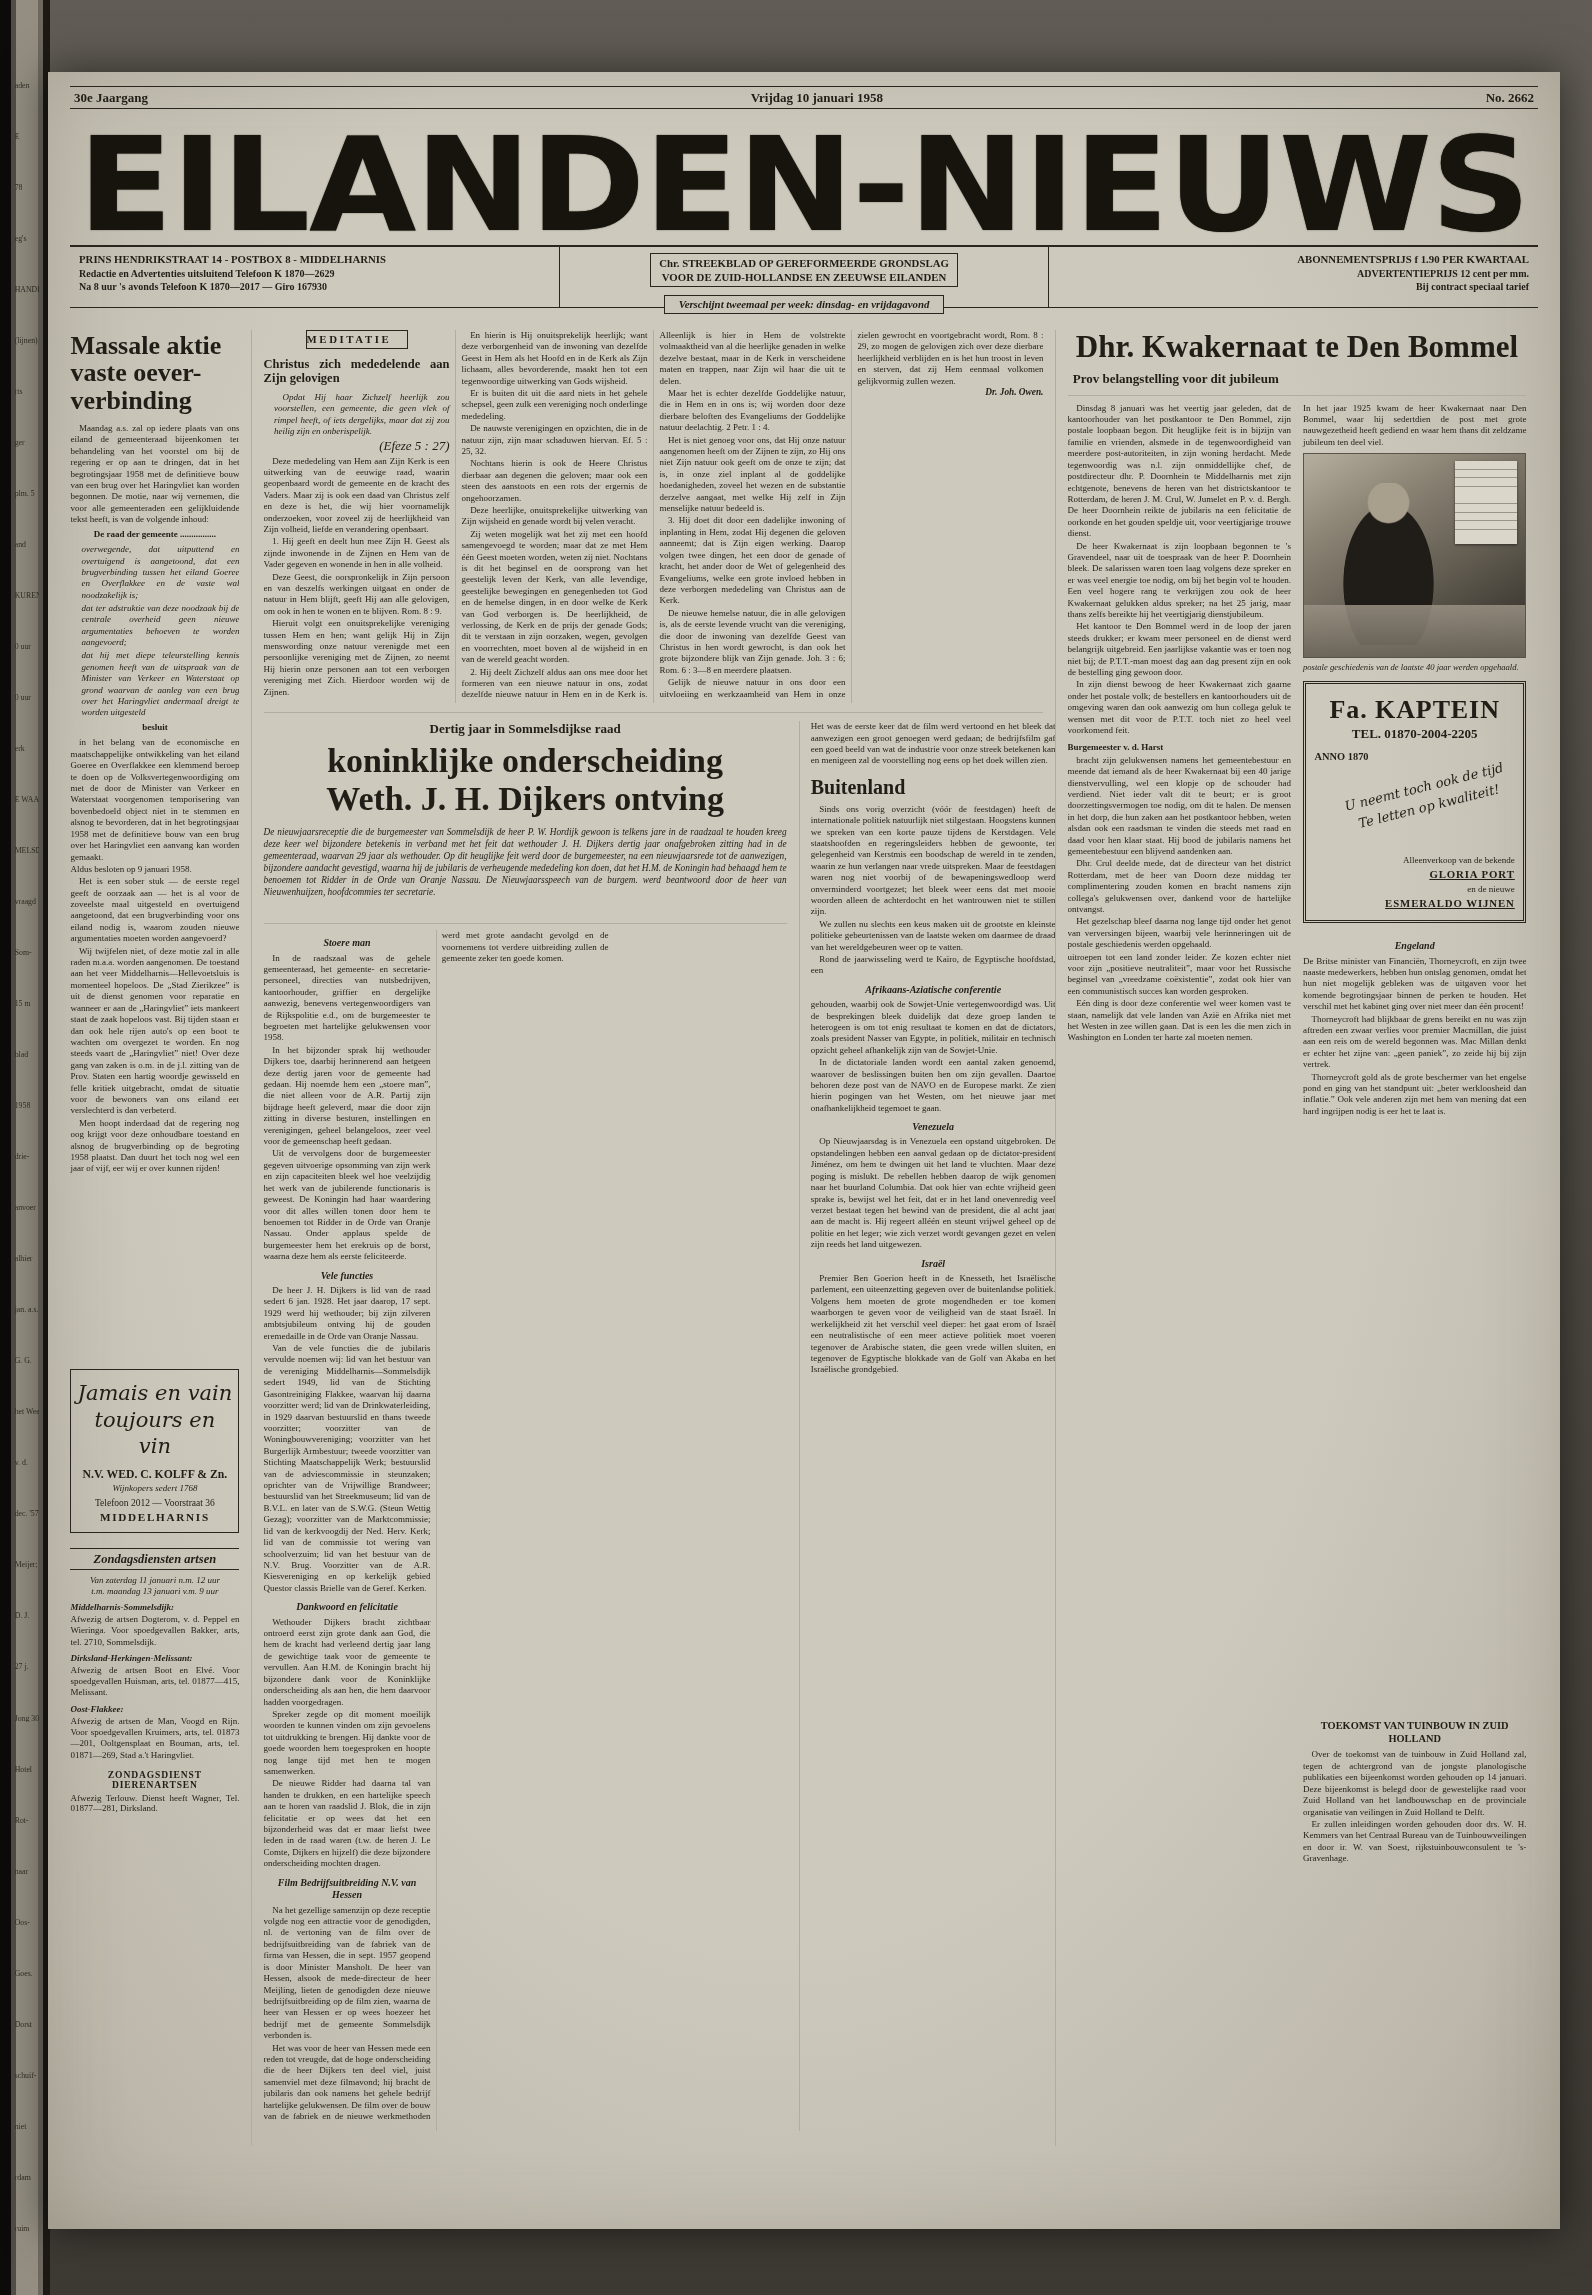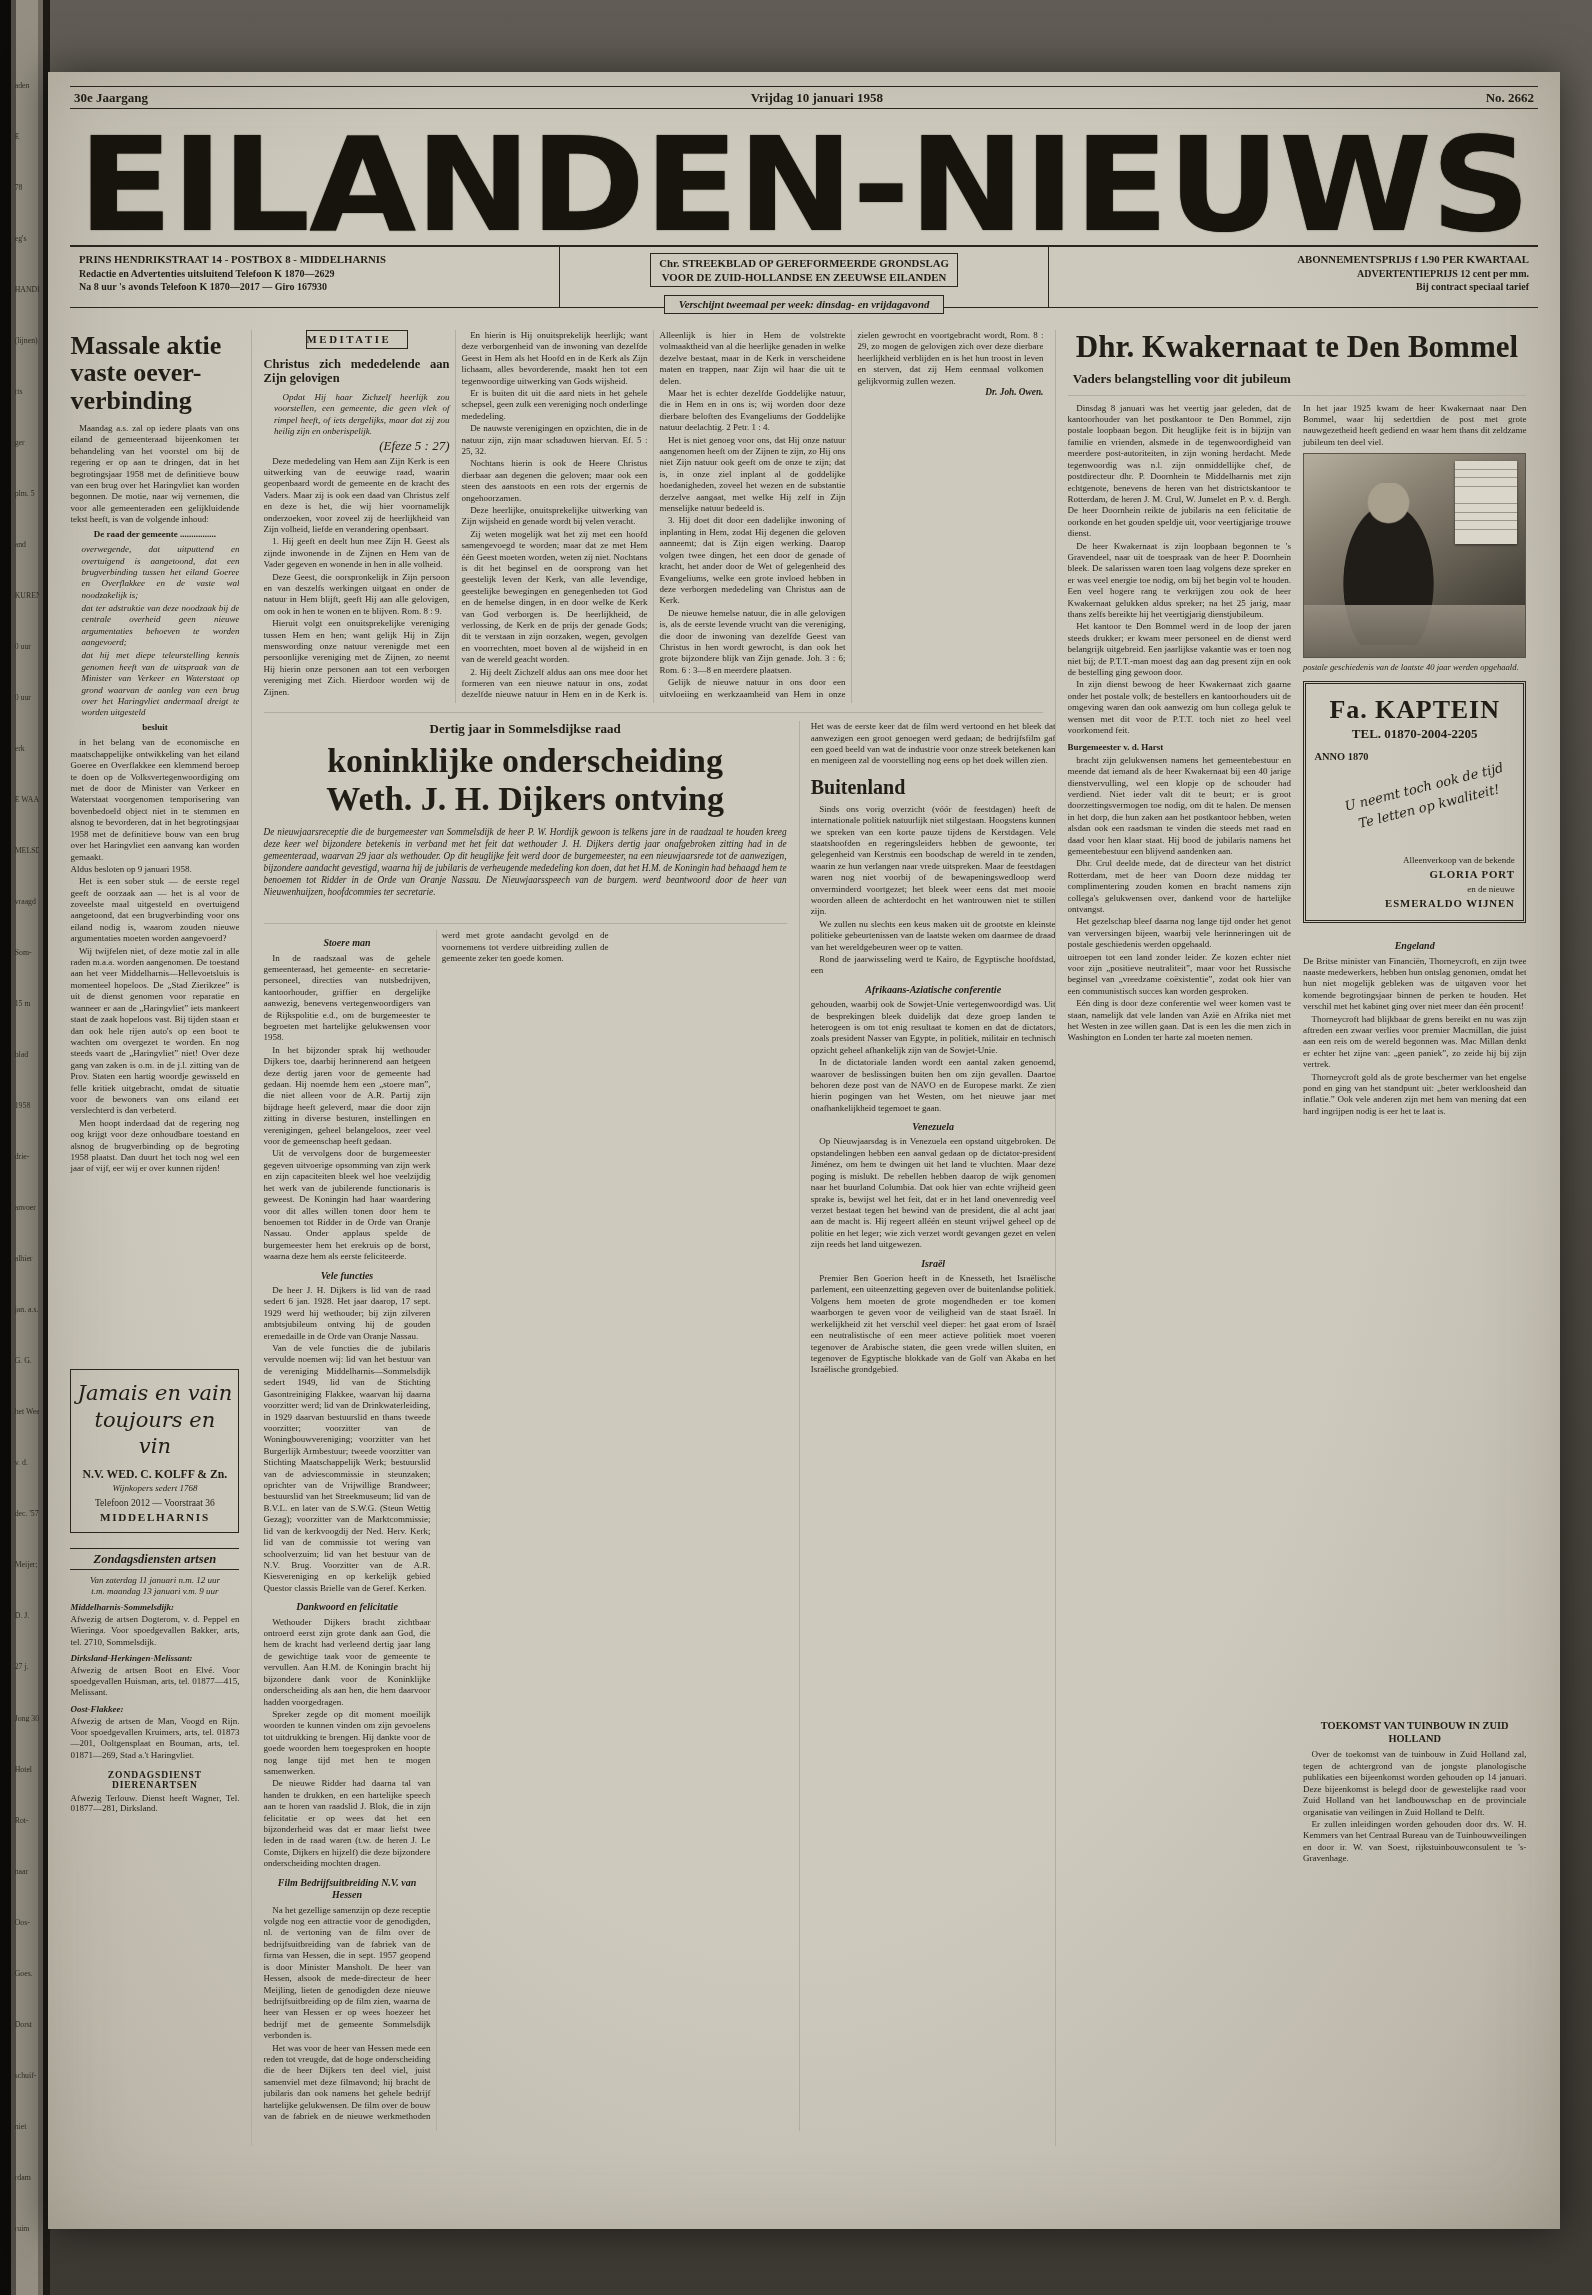--- a/index.html
+++ b/index.html
@@ -123,21 +123,21 @@
     background:linear-gradient(180deg,#9a9284 0%,#6f695d 100%); opacity:.85; }
   .caption { font-size:8.6px; font-style:italic; line-height:1.25; margin:3.5px 0 8.6px; }
   
   .kaptein-ad { border:3.5px double #2a261f; padding:10.4px 8.6px 8.6px; margin:5.2px 0 10.4px; position:relative; min-height:216px; }
   .ka-name { font-weight:bold; font-size:26px; text-align:center; letter-spacing:0.9px; }
   .ka-phone { font-weight:bold; font-size:13px; text-align:center; margin-top:1.7px; }
   .ka-anno { font-weight:bold; font-size:10.4px; margin-top:8.6px; }
   .ka-script { position:absolute; right:10.4px; top:93px; width:173px; text-align:center;
     transform:rotate(-14deg); font-family:"DejaVu Serif", serif; font-style:italic; font-size:13px; line-height:1.5; }
   .ka-foot { margin-top:92px; text-align:right; font-size:9px; line-height:1.45; }
-  .ka-foot .b { font-weight:bold; font-size:10.8px; letter-spacing:0.9px; }
+  .ka-foot .b { font-weight:bold; font-size:10.8px; letter-spacing:0.9px;text-decoration:underline; }
   
   .tuinbouw-title { text-align:center; font-weight:bold; font-size:10.4px; line-height:1.3; margin:8.6px 0 3.5px; }
   .kwak-right-body { height:777px; overflow:hidden; }
   .tuinbouw-body { height:250px; overflow:hidden; }
 </style>
 </head>
 <body>
 
 <div class="spine">
   <div class="spine-frags">
@@ -349,21 +349,21 @@
               <p>Premier Ben Goerion heeft in de Knesseth, het Israëlische parlement, een uiteenzetting gegeven over de buitenlandse politiek. Volgens hem moeten de grote mogendheden er toe komen waarborgen te geven voor de veiligheid van de staat Israël. In werkelijkheid zit het verschil veel dieper: het gaat erom of Israël een neutralistische of een meer actieve politiek moet voeren tegenover de Arabische staten, die geen vrede willen sluiten, en tegenover de Egyptische blokkade van de Golf van Akaba en het Israëlische grondgebied.</p>
             </div>
         </div>
       </div>
     </section>
 
     <section class="colRight">
       <h2 class="kwak-title">
           <span>Dhr. Kwakernaat te Den Bommel</span>
         </h2>
-      <div class="kwak-sub">Vaders belangstelling voor dit jubileum</div>
+      <div class="kwak-sub">Prov belangstelling voor dit jubileum</div>
 
       <div class="kwak-grid">
         <div class="body kwak-left">
             <p>Dinsdag 8 januari was het veertig jaar geleden, dat de kantoorhouder van het postkantoor te Den Bommel, zijn postale loopbaan begon. Dit heuglijke feit is in bijzijn van familie en vrienden, alsmede in de tegenwoordigheid van meerdere post-autoriteiten, in zijn woning herdacht. Mede tegenwoordig was n.l. zijn onmiddellijke chef, de postdirecteur dhr. P. Doornhein te Middelharnis met zijn echtgenote, benevens de heren van het districtskantoor te Rotterdam, de heren J. M. Crul, W. Jumelet en P. v. d. Bergh. De heer Doornhein reikte de jubilaris na een felicitatie de oorkonde en het gouden speldje uit, voor veertigjarige trouwe dienst.</p>
             <p>De heer Kwakernaat is zijn loopbaan begonnen te 's Gravendeel, naar uit de toespraak van de heer P. Doornhein bleek. De salarissen waren toen laag volgens deze spreker en er was veel energie toe nodig, om bij het begin vol te houden. Een veel hogere rang te verkrijgen zou ook de heer Kwakernaat gelukken aldus spreker; na het 25 jarig, maar thans zelfs bereikte hij het veertigjarig dienstjubileum.</p>
             <p>Het kantoor te Den Bommel werd in de loop der jaren steeds drukker; er kwam meer personeel en de dienst werd belangrijk uitgebreid. Een jaarlijkse vakantie was er toen nog niet bij; de P.T.T.-man moest dag aan dag present zijn en ook de bestelling ging gewoon door.</p>
             <p>In zijn dienst bewoog de heer Kwakernaat zich gaarne onder het postale volk; de bestellers en kantoorhouders uit de omgeving waren dan ook aanwezig om hun collega geluk te wensen met dit voor de P.T.T. toch niet zo heel veel voorkomend feit.</p>
             <p class="runin">Burgemeester v. d. Harst</p>
             <p>bracht zijn gelukwensen namens het gemeentebestuur en meende dat iemand als de heer Kwakernaat bij een 40 jarige dienstvervulling, wel een klopje op de schouder had verdiend. Niet ieder valt dit te beurt; er is groot doorzettingsvermogen toe nodig, om dit te halen. De mensen in het dorp, die hun zaken aan het postkantoor hebben, weten alsdan ook een raadsman te vinden die steeds met raad en daad voor hen klaar staat. Hij bood de jubilaris namens het gemeentebestuur een blijvend aandenken aan.</p>
             <p>Dhr. Crul deelde mede, dat de directeur van het district Rotterdam, met de heer van Doorn deze middag ter complimentering zouden komen en bracht namens zijn collega's gelukwensen over, dankend voor de hartelijke ontvangst.</p>

